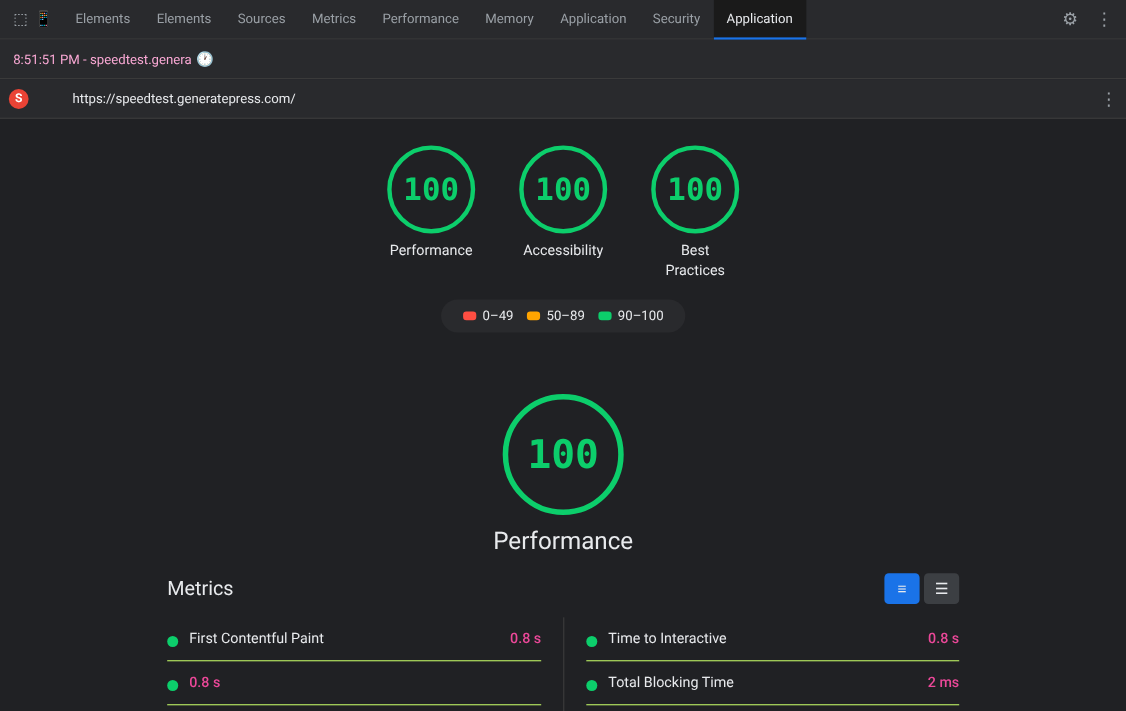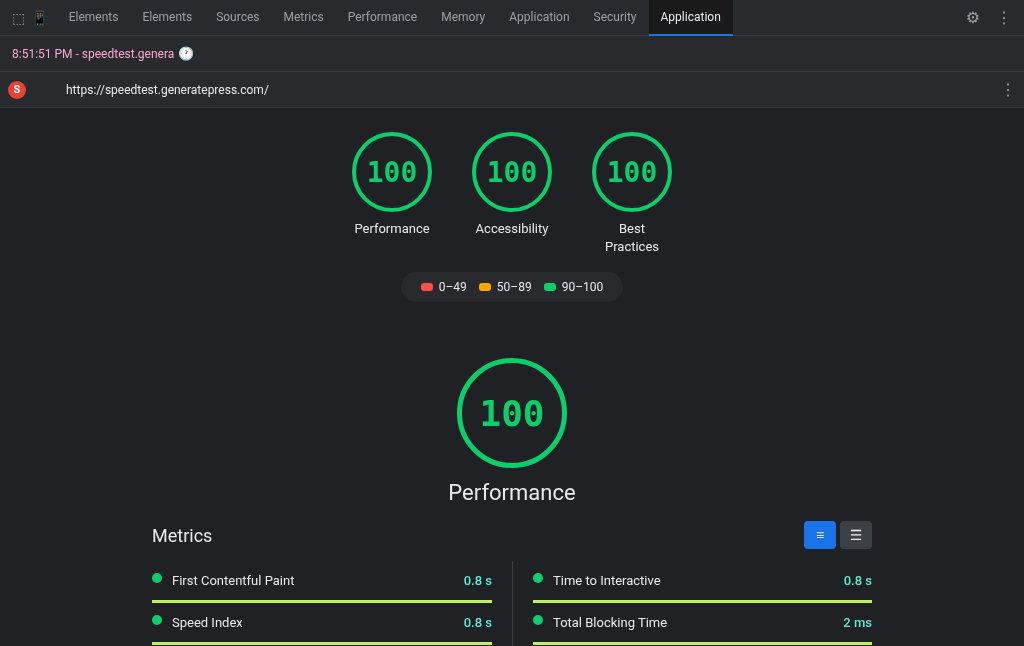--- a/index.html
+++ b/index.html
@@ -273,43 +273,43 @@
     }
 
     .metrics-grid {
       display: grid;
       grid-template-columns: 1fr 1fr;
       gap: 0;
     }
 
     .metric-row {
       display: flex;
-      align-items: flex-start;
+      align-items: flex-end;
       padding: 12px 0;
-      border-bottom: 3px solid #bef264;
+      border-bottom: 1px solid #bef264;
       gap: 10px;
     }
 
     .metric-dot {
       width: 10px;
       height: 10px;
       border-radius: 50%;
       background: #0cce6b;
       flex-shrink: 0;
     }
 
     .metric-name {
       font-size: 13px;
       color: #e8eaed;
       flex: 1;
     }
 
     .metric-value {
       font-size: 13px;
-      color: #5eead4;
+      color: #ec4899;
       font-weight: 500;
     }
 
     .metrics-left { padding-right: 20px; }
     .metrics-right { padding-left: 20px; border-left: 1px solid #3c3c3c; }
   </style>
 </head>
 <body>
 
 <div class="devtools-tabs">
@@ -414,21 +414,20 @@
       <div class="metrics-grid">
 
         <div class="metrics-left">
           <div class="metric-row">
             <div class="metric-dot"></div>
             <span class="metric-name">First Contentful Paint</span>
             <span class="metric-value">0.8 s</span>
           </div>
           <div class="metric-row">
             <div class="metric-dot"></div>
-            <span class="metric-name">Speed Index</span>
             <span class="metric-value">0.8 s</span>
           </div>
           <div class="metric-row">
             
             
             
           </div>
         </div>
 
         <div class="metrics-right">

